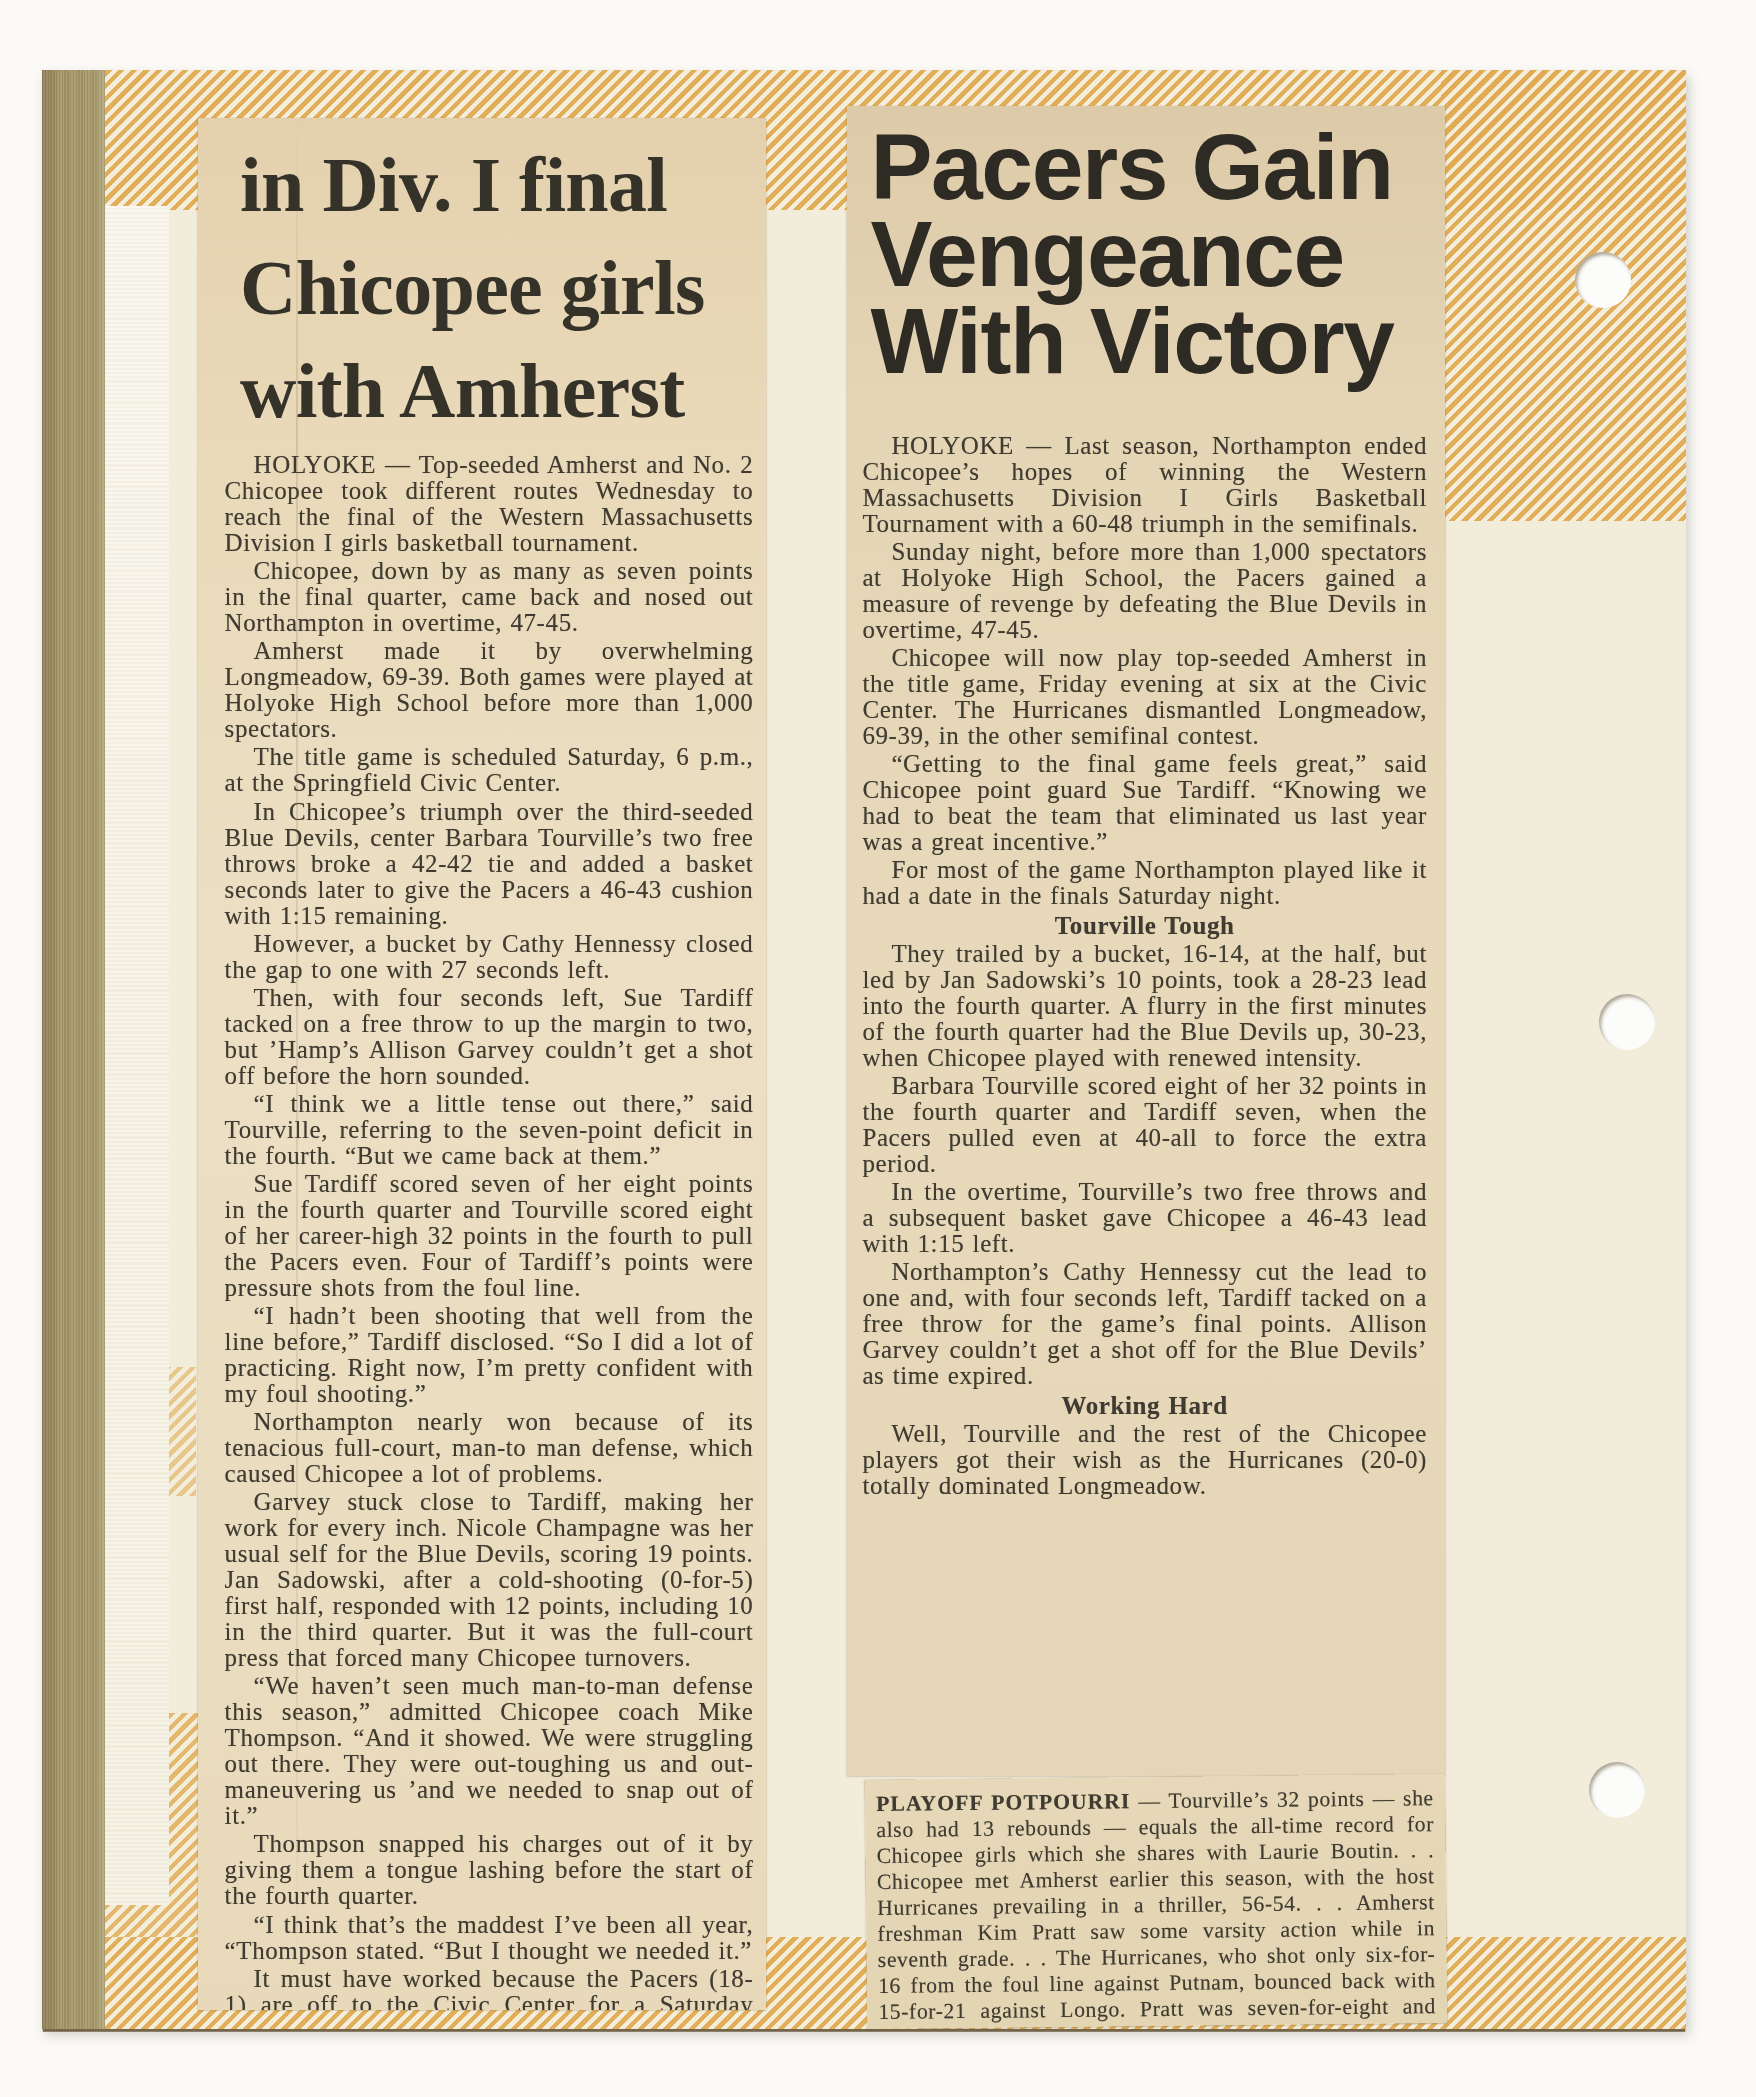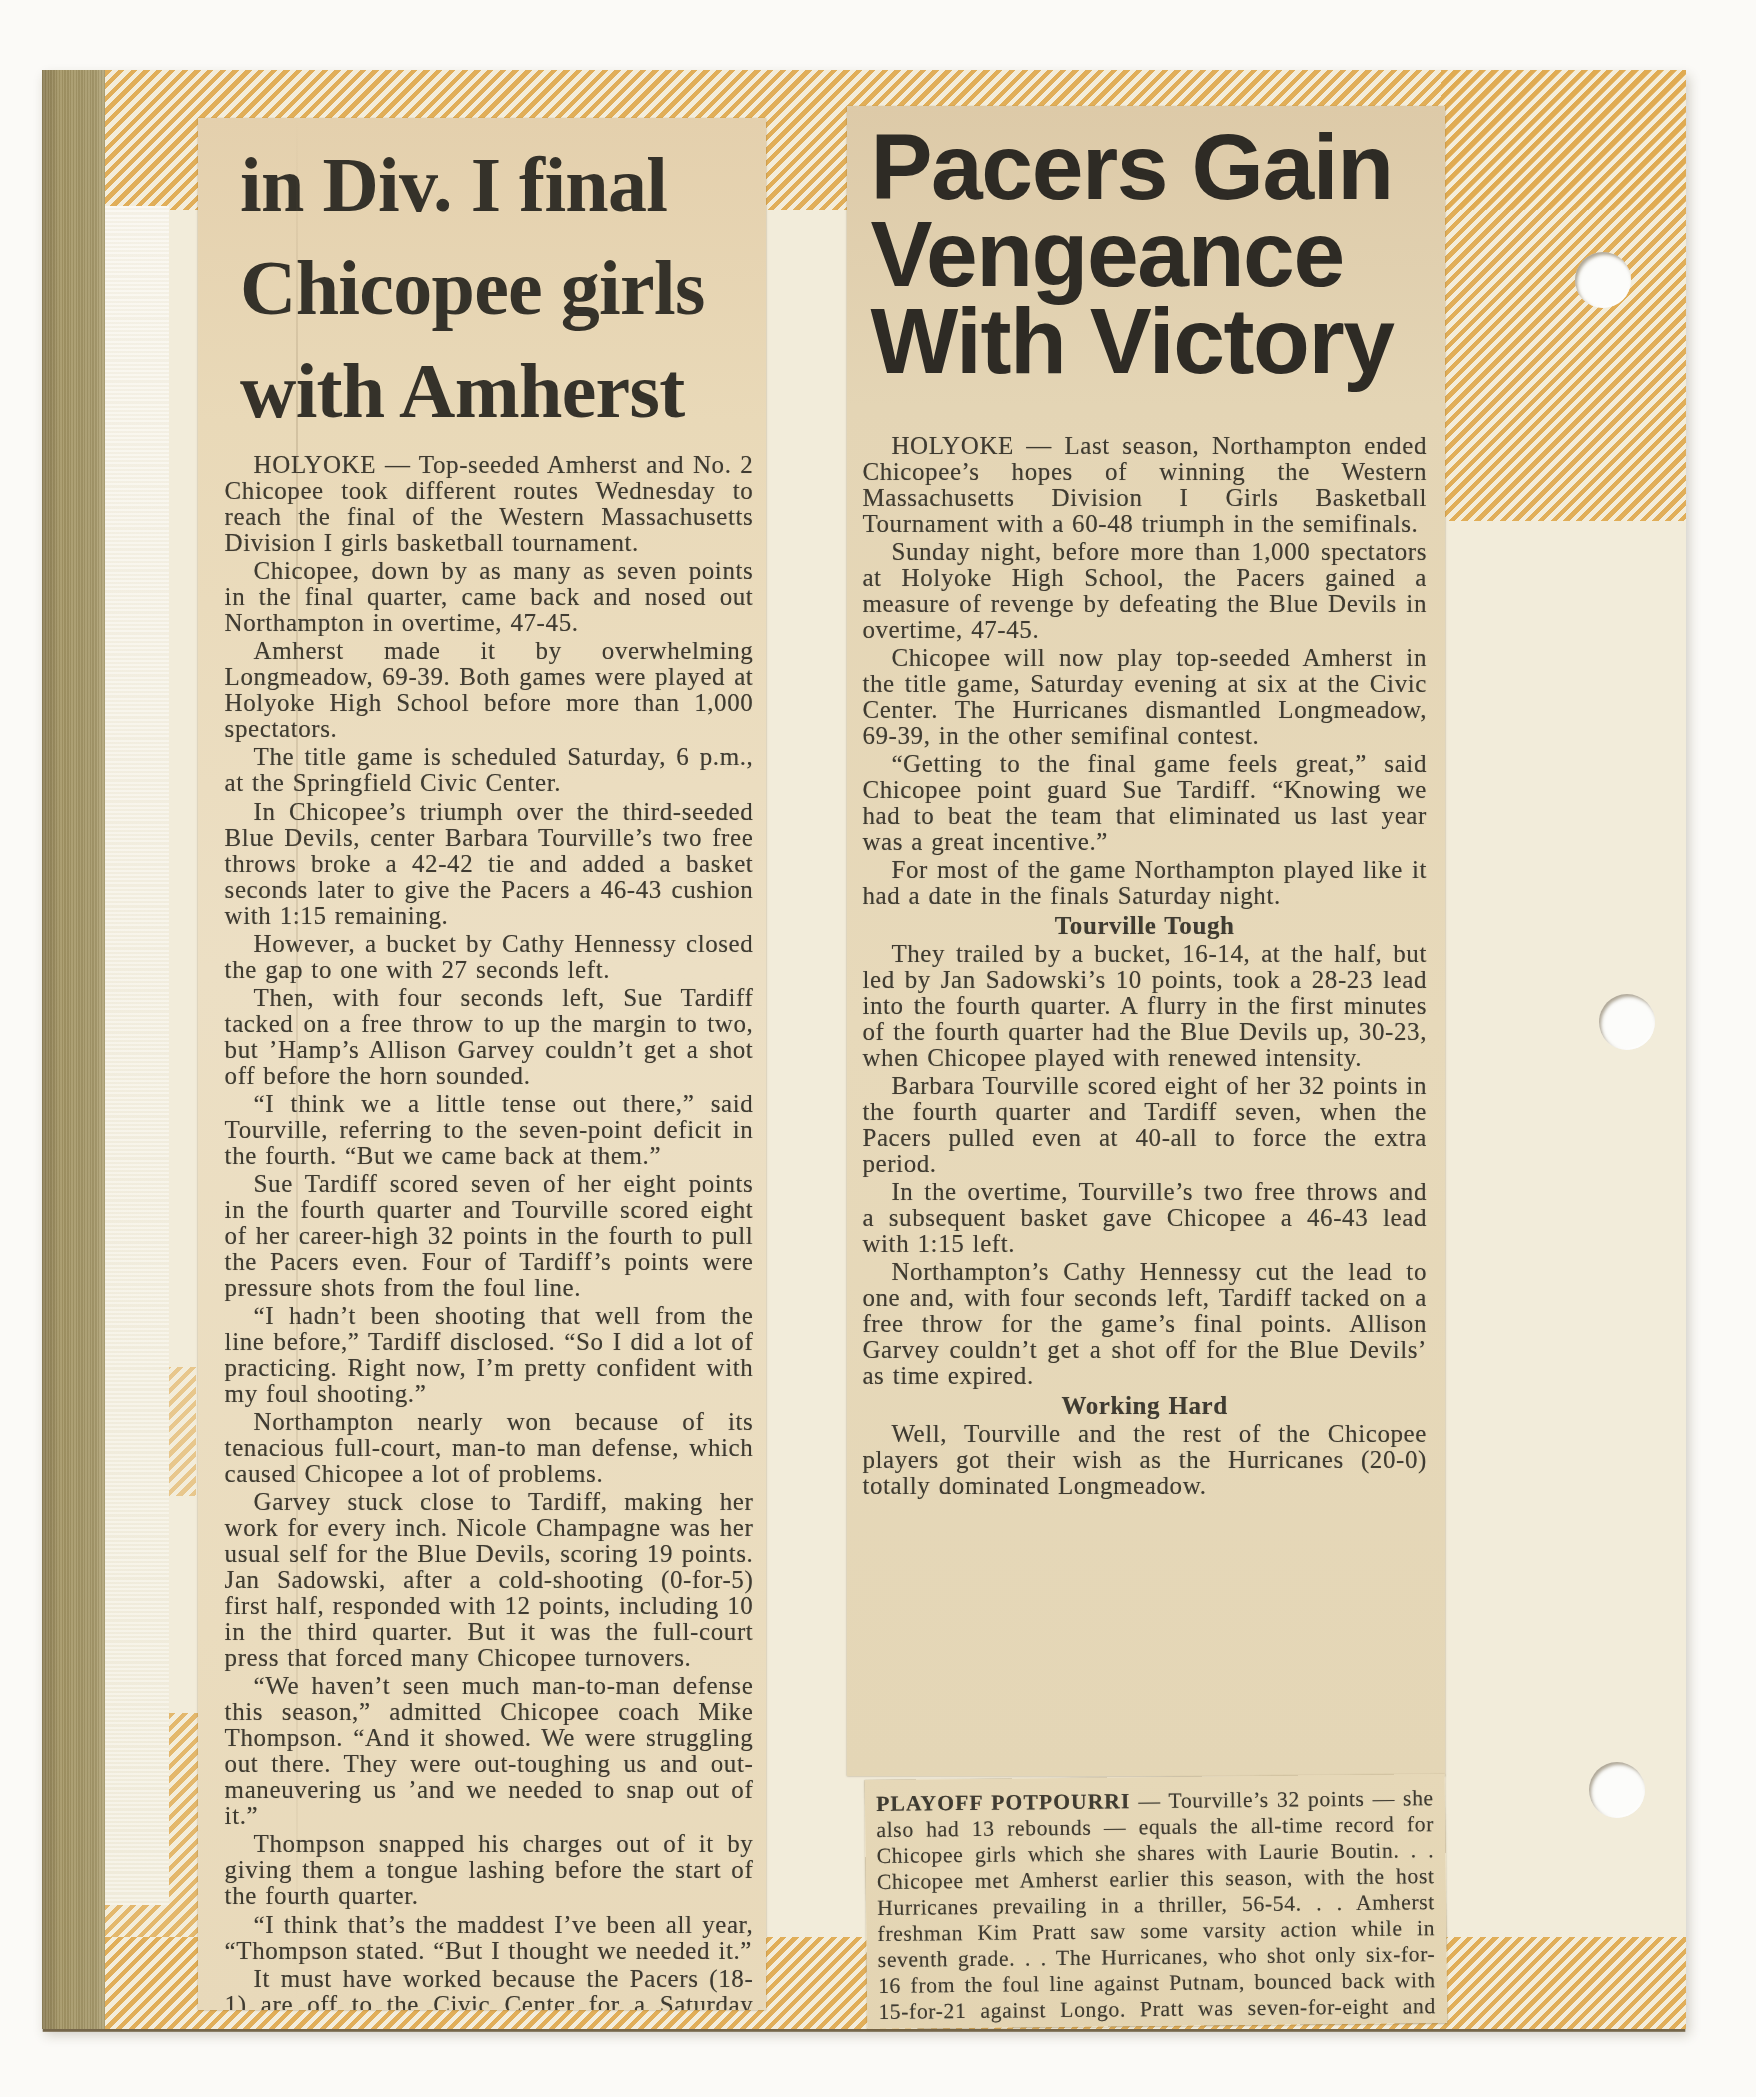--- a/index.html
+++ b/index.html
@@ -112,21 +112,21 @@
 
     <article class="clip clip-right">
       <h1 class="headline-sans">
         <span>Pacers Gain</span>
         <span>Vengeance</span>
         <span>With Victory</span>
       </h1>
       <div class="bodycol">
         <p>HOLYOKE — Last season, Northampton ended Chicopee’s hopes of winning the Western Massachusetts Division I Girls Basketball Tournament with a 60-48 triumph in the semifinals.</p>
         <p>Sunday night, before more than 1,000 spectators at Holyoke High School, the Pacers gained a measure of revenge by defeating the Blue Devils in overtime, 47-45.</p>
-        <p>Chicopee will now play top-seeded Amherst in the title game, Saturday evening at six at the Civic Center. The Hurricanes dismantled Longmeadow, 69-39, in the other semifinal contest.</p>
+        <p>Chicopee will now play top-seeded Amherst in the title game, Friday evening at six at the Civic Center. The Hurricanes dismantled Longmeadow, 69-39, in the other semifinal contest.</p>
         <p>“Getting to the final game feels great,” said Chicopee point guard Sue Tardiff. “Knowing we had to beat the team that eliminated us last year was a great incentive.”</p>
         <p>For most of the game Northampton played like it had a date in the finals Saturday night.</p>
         <p class="subhead">Tourville Tough</p>
         <p>They trailed by a bucket, 16-14, at the half, but led by Jan Sadowski’s 10 points, took a 28-23 lead into the fourth quarter. A flurry in the first minutes of the fourth quarter had the Blue Devils up, 30-23, when Chicopee played with renewed intensity.</p>
         <p>Barbara Tourville scored eight of her 32 points in the fourth quarter and Tardiff seven, when the Pacers pulled even at 40-all to force the extra period.</p>
         <p>In the overtime, Tourville’s two free throws and a subsequent basket gave Chicopee a 46-43 lead with 1:15 left.</p>
         <p>Northampton’s Cathy Hennessy cut the lead to one and, with four seconds left, Tardiff tacked on a free throw for the game’s final points. Allison Garvey couldn’t get a shot off for the Blue Devils’ as time expired.</p>
         <p class="subhead">Working Hard</p>
         <p>Well, Tourville and the rest of the Chicopee players got their wish as the Hurricanes (20-0) totally dominated Longmeadow.</p>
       </div>

